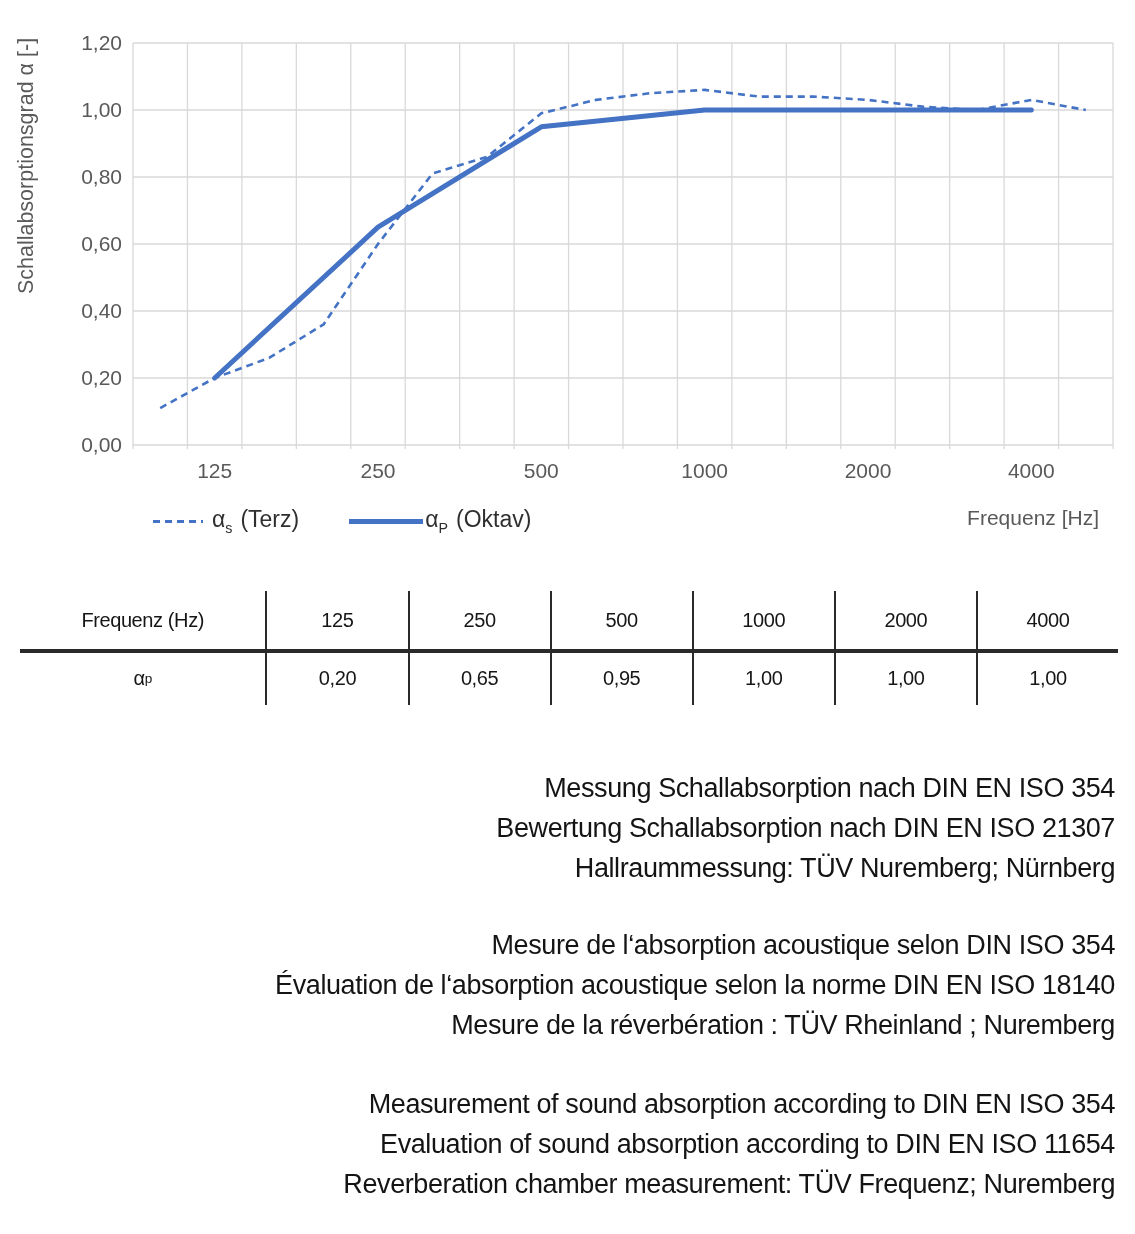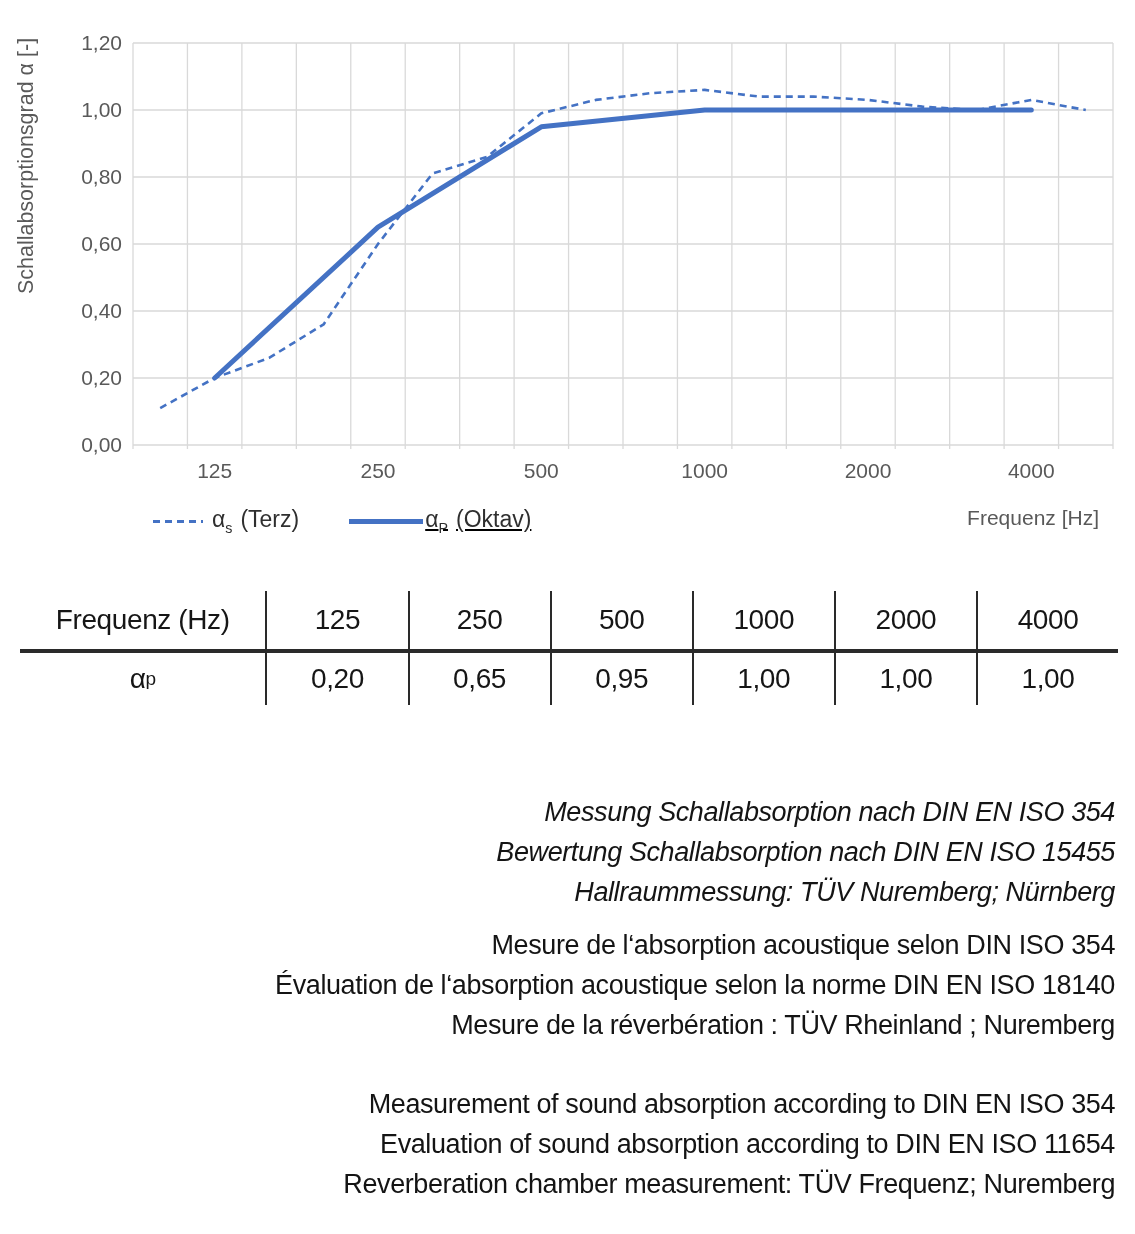--- a/index.html
+++ b/index.html
@@ -6,48 +6,48 @@
   body {
     width:1135px; height:1234px; position:relative; background:#ffffff;
     font-family:"Liberation Sans", sans-serif; overflow:hidden;
   }
   #chart-wrap { position:absolute; left:0; top:0; width:1135px; height:545px; }
   #chart-svg { position:absolute; left:0; top:0; }
 
   
   #legend { position:absolute; left:153px; top:504px; height:34px; display:flex; align-items:center; }
   .legend-item { display:flex; align-items:center; }
-  .legend-item + .legend-item { margin-left:50px;text-decoration:underline; }
+  .legend-item + .legend-item { margin-left:50px; }
   .swatch { display:inline-block; }
   .swatch-dashed { width:50px; height:3px; margin-right:9px; }
   .swatch-solid  { width:74px; height:5px; margin-right:2px; }
   .legend-label { font-size:23px; color:#2f2f2f; white-space:nowrap; }
   .legend-label sub { font-size:0.62em; }
   .legend-rest { margin-left:8px; }
   #x-axis-title { position:absolute; top:506px; right:36px; font-size:21px; color:#595959; }
 
   
   #abs-table { position:absolute; left:20px; top:591px; width:1098px; color:#161616; }
   .t-row { display:flex; }
   .t-row.header { height:58px; }
   .t-row.values { height:52px; }
   .t-cell {
     display:flex; align-items:center; justify-content:center;
-    font-size:28px; letter-spacing:-0.4px; white-space:nowrap;
+    font-size:20px; letter-spacing:-0.4px; white-space:nowrap;
   }
   .t-cell.c0 { width:248px; }
   .t-cell.c  { width:141.6px; }
   .t-cell + .t-cell { border-left:2px solid #2a2a2a; }
   #table-divider { height:3.5px; background:#2a2a2a; }
   .t-cell sub { font-size:0.68em; }
 
   
   .note { position:absolute; right:20px; text-align:right; font-size:27px;
           line-height:40px; color:#141414; letter-spacing:-0.4px; white-space:nowrap; }
-  #note-de { top:792px;font-style:italic; }
+  #note-de { top:768px; }
   #note-fr { top:925px; }
   #note-en { top:1084px; }
 </style>
 </head>
 <body>
 
 <div id="chart-wrap">
   <svg id="chart-svg" width="1135" height="545">
       <g>
         <line x1="133" y1="445" x2="1113" y2="445" stroke="#D9D9D9" stroke-width="1.3"></line>
@@ -152,21 +152,21 @@
     <div class="t-cell c">0,65</div>
     <div class="t-cell c">0,95</div>
     <div class="t-cell c">1,00</div>
     <div class="t-cell c">1,00</div>
     <div class="t-cell c">1,00</div>
   </div>
 </div>
 
 <div id="note-de" class="note">
   <div>Messung Schallabsorption nach DIN EN ISO 354</div>
-  <div>Bewertung Schallabsorption nach DIN EN ISO 15455</div>
+  <div>Bewertung Schallabsorption nach DIN EN ISO 21307</div>
   <div>Hallraummessung: TÜV Nuremberg; Nürnberg</div>
 </div>
 
 <div id="note-fr" class="note">
   <div>Mesure de l‘absorption acoustique selon DIN ISO 354</div>
   <div>Évaluation de l‘absorption acoustique selon la norme DIN EN ISO 18140</div>
   <div>Mesure de la réverbération : TÜV Rheinland ; Nuremberg</div>
 </div>
 
 <div id="note-en" class="note">

